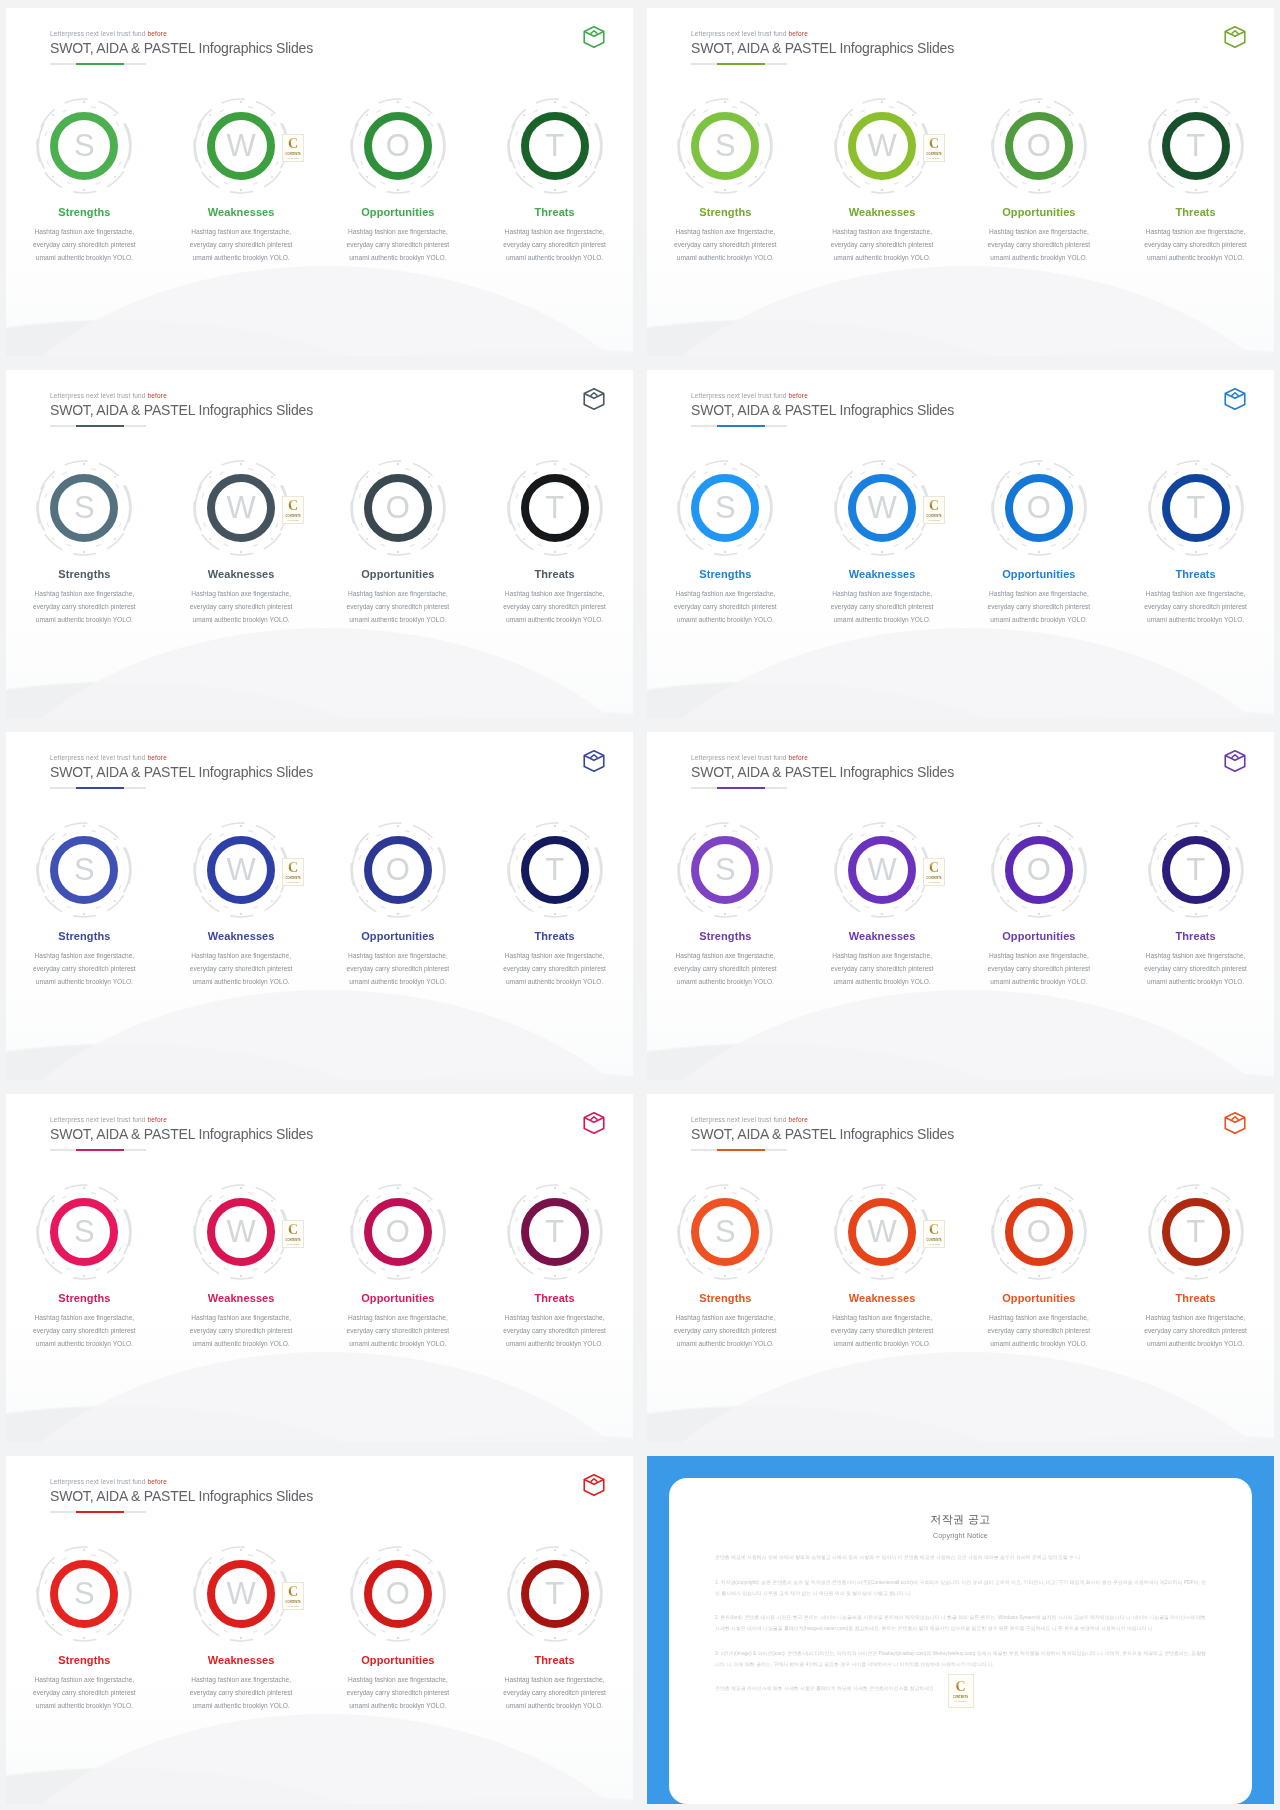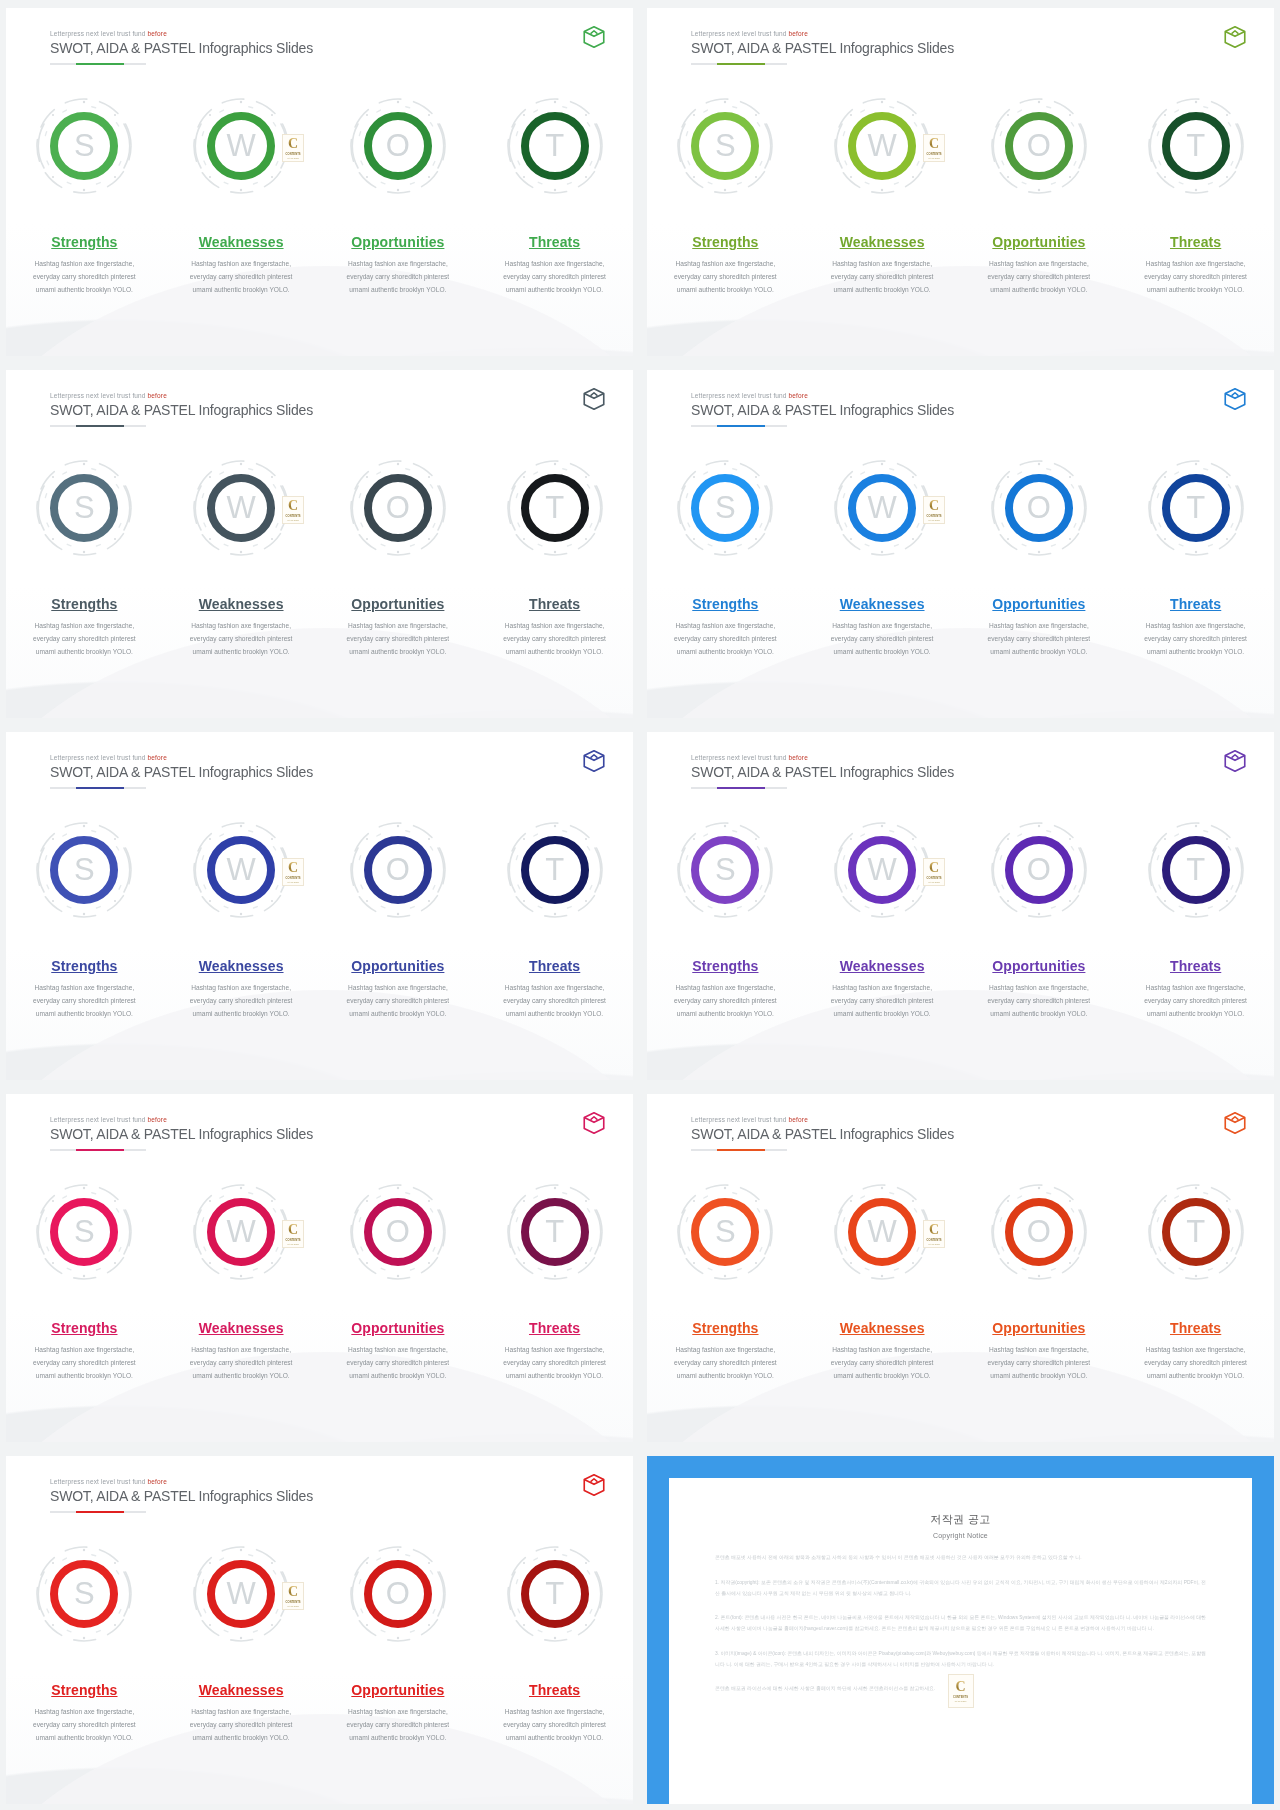--- a/index.html
+++ b/index.html
@@ -147,26 +147,25 @@
     font-size: 31px;
     font-weight: 400;
     color: #d2d7da;
     line-height: 1;
     letter-spacing: 0;
     margin-top: -1px;
   }
 
   
   .lbl {
-    margin-top: 36px;
-    font-size: 14px;
+    margin-top: 8px;
+    font-size: 11px;
     font-weight: 700;
     color: var(--accent);
     letter-spacing: .1px;
-    text-decoration: underline;
   }
   .desc {
     margin-top: 8px;
     font-size: 6.6px;
     line-height: 1.95;
     color: #8b9196;
     text-align: center;
     width: 124px;
   }
 
@@ -216,20 +215,21 @@
     background: #3b9ae8;
     padding: 22px 22px 0 22px;
     overflow: hidden;
   }
   .copy-inner {
     background: #fff;
     width: 100%;
     height: 100%;
     padding: 34px 46px;
     position: relative;
+    border-radius: 18px;
   }
   .copy-h1 {
     text-align: center;
     font-size: 11px;
     color: #58595b;
     font-weight: 400;
     letter-spacing: .4px;
   }
   .copy-h2 {
     text-align: center;

